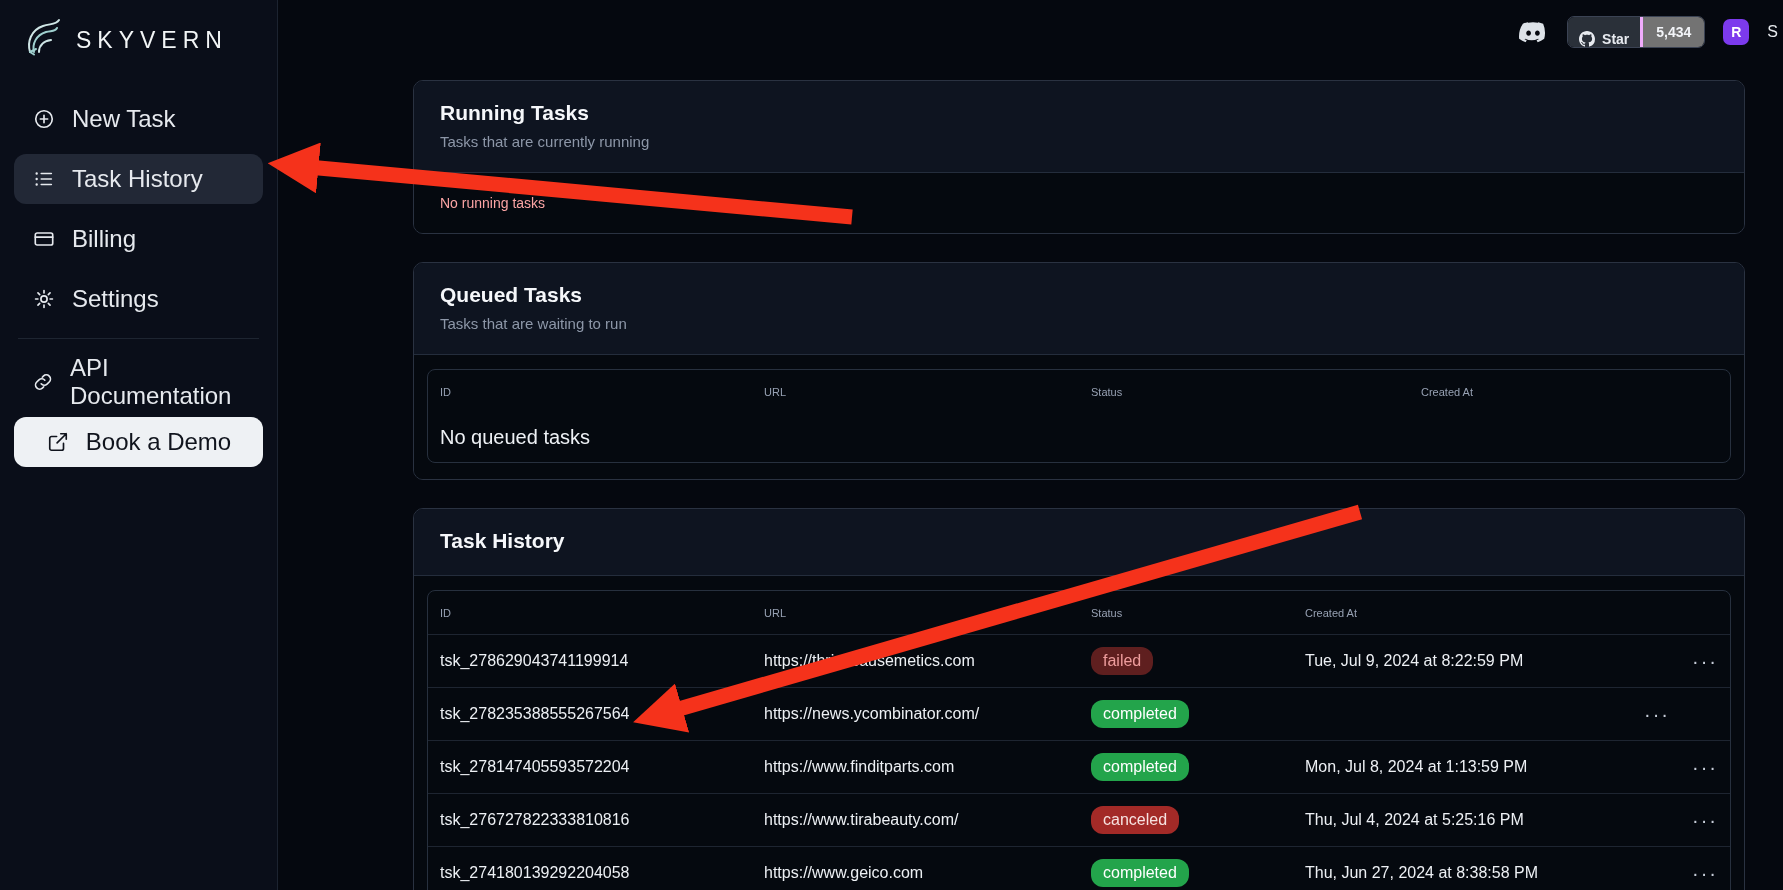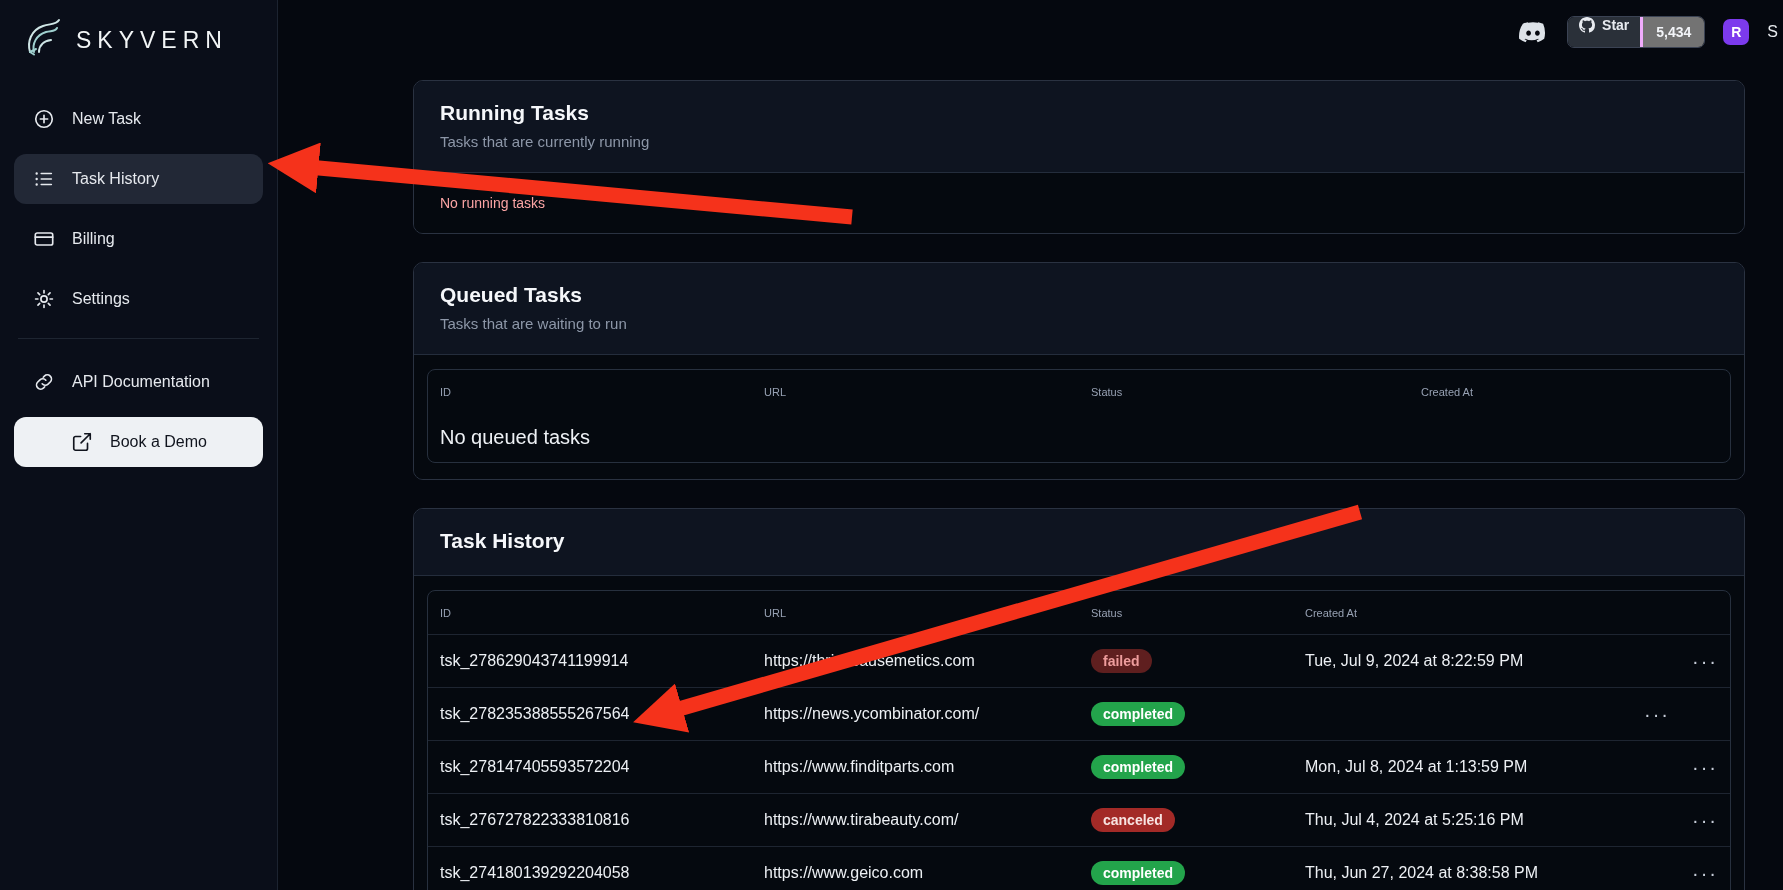--- a/index.html
+++ b/index.html
@@ -19,40 +19,40 @@
     border-right: 1px solid #1c2330;
     padding: 12px 14px 0;
     z-index: 2;
   }
   .logo-row { display: flex; align-items: center; gap: 10px; padding: 4px 8px; height: 56px; margin-bottom: 26px; cursor: pointer; }
   .logo-text { font-size: 23px; letter-spacing: 6px; color: #f2f5f6; font-weight: 400; }
   .nav-item {
     height: 50px; border-radius: 12px;
     display: flex; align-items: center; gap: 16px;
     padding: 0 18px; margin-bottom: 10px;
-    font-size: 16px; color: #e6e9ee; cursor: pointer;
+    font-size: 24px; color: #e6e9ee; cursor: pointer;
   }
   .nav-item .icon { display: flex; width: 24px; justify-content: center; }
   .nav-item.active { background: #222836; }
   .nav-item.demo { background: #eef1f4; color: #10141d; font-weight: 500; justify-content: center; }
   .divider { border-top: 1px solid #1e2531; margin: 14px 4px 18px; }
   svg.stroke { stroke: currentColor; fill: none; stroke-width: 1.8; stroke-linecap: round; stroke-linejoin: round; }
 
   
   .topbar {
     position: absolute; top: 16px; right: 0; z-index: 3;
     display: flex; align-items: center; gap: 18px; padding-right: 5px;
   }
   .discord-btn { display: flex; cursor: pointer; color: #dde2e8; }
   .gh-btn {
     display: flex; align-items: stretch; height: 32px;
     border: 1px solid #3b4354; border-radius: 7px; overflow: hidden;
     font-size: 14px; font-weight: 700; cursor: pointer;
   }
-  .gh-left { display: flex; align-items: flex-start; gap: 7px; padding: 0 11px; background: #2a3039; color: #e8ebf0; }
+  .gh-left { display: flex; align-items: flex-end; gap: 7px; padding: 0 11px; background: #2a3039; color: #e8ebf0; }
   .gh-right { display: flex; align-items: center; padding: 0 13px; background: #737373; border-left: 3px solid #f0abfc; color: #f2f4f8; }
   .avatar {
     width: 26px; height: 26px; border-radius: 7px; background: #7c3aed;
     color: #fff; font-size: 14px; font-weight: 700;
     display: flex; align-items: center; justify-content: center; cursor: pointer;
   }
   .user-frag { font-size: 16px; color: #e8ebef; cursor: pointer; }
 
   
   .main { margin-left: 278px; padding: 80px 38px 0 135px; position: relative; z-index: 1; }
@@ -73,21 +73,21 @@
   .trow + .trow { border-top: 1px solid #1e2531; }
   .queued .trow { grid-template-columns: 324px 327px 330px 1fr; }
   .history .trow { grid-template-columns: 324px 327px 214px 1fr 48px; }
   .thead { height: 43px; font-size: 11px; color: #97a1b3; }
   .tempty { padding: 13px 12px; font-size: 20px; color: #eef1f5; }
   .history .drow { height: 53px; font-size: 16px; color: #edf0f4; cursor: pointer; }
   .cell.menu { text-align: right; color: #c7cdd8; font-size: 20px; letter-spacing: 2px; cursor: pointer; }
 
   .badge {
     display: inline-block; padding: 4px 12px; border-radius: 12px;
-    font-size: 14px; font-weight: 700; line-height: 1.2;
+    font-size: 16px; font-weight: 400; line-height: 1.2;
   }
   .badge--failed { background: #5f1f1f; color: #ee9d9d; }
   .badge--completed { background: #23a44b; color: #ffffff; }
   .badge--canceled { background: #a32a27; color: #f7e3e1; }
 
   
   .annotations { position: absolute; inset: 0; z-index: 10; pointer-events: none; }
 </style>
 </head>
 <body>

